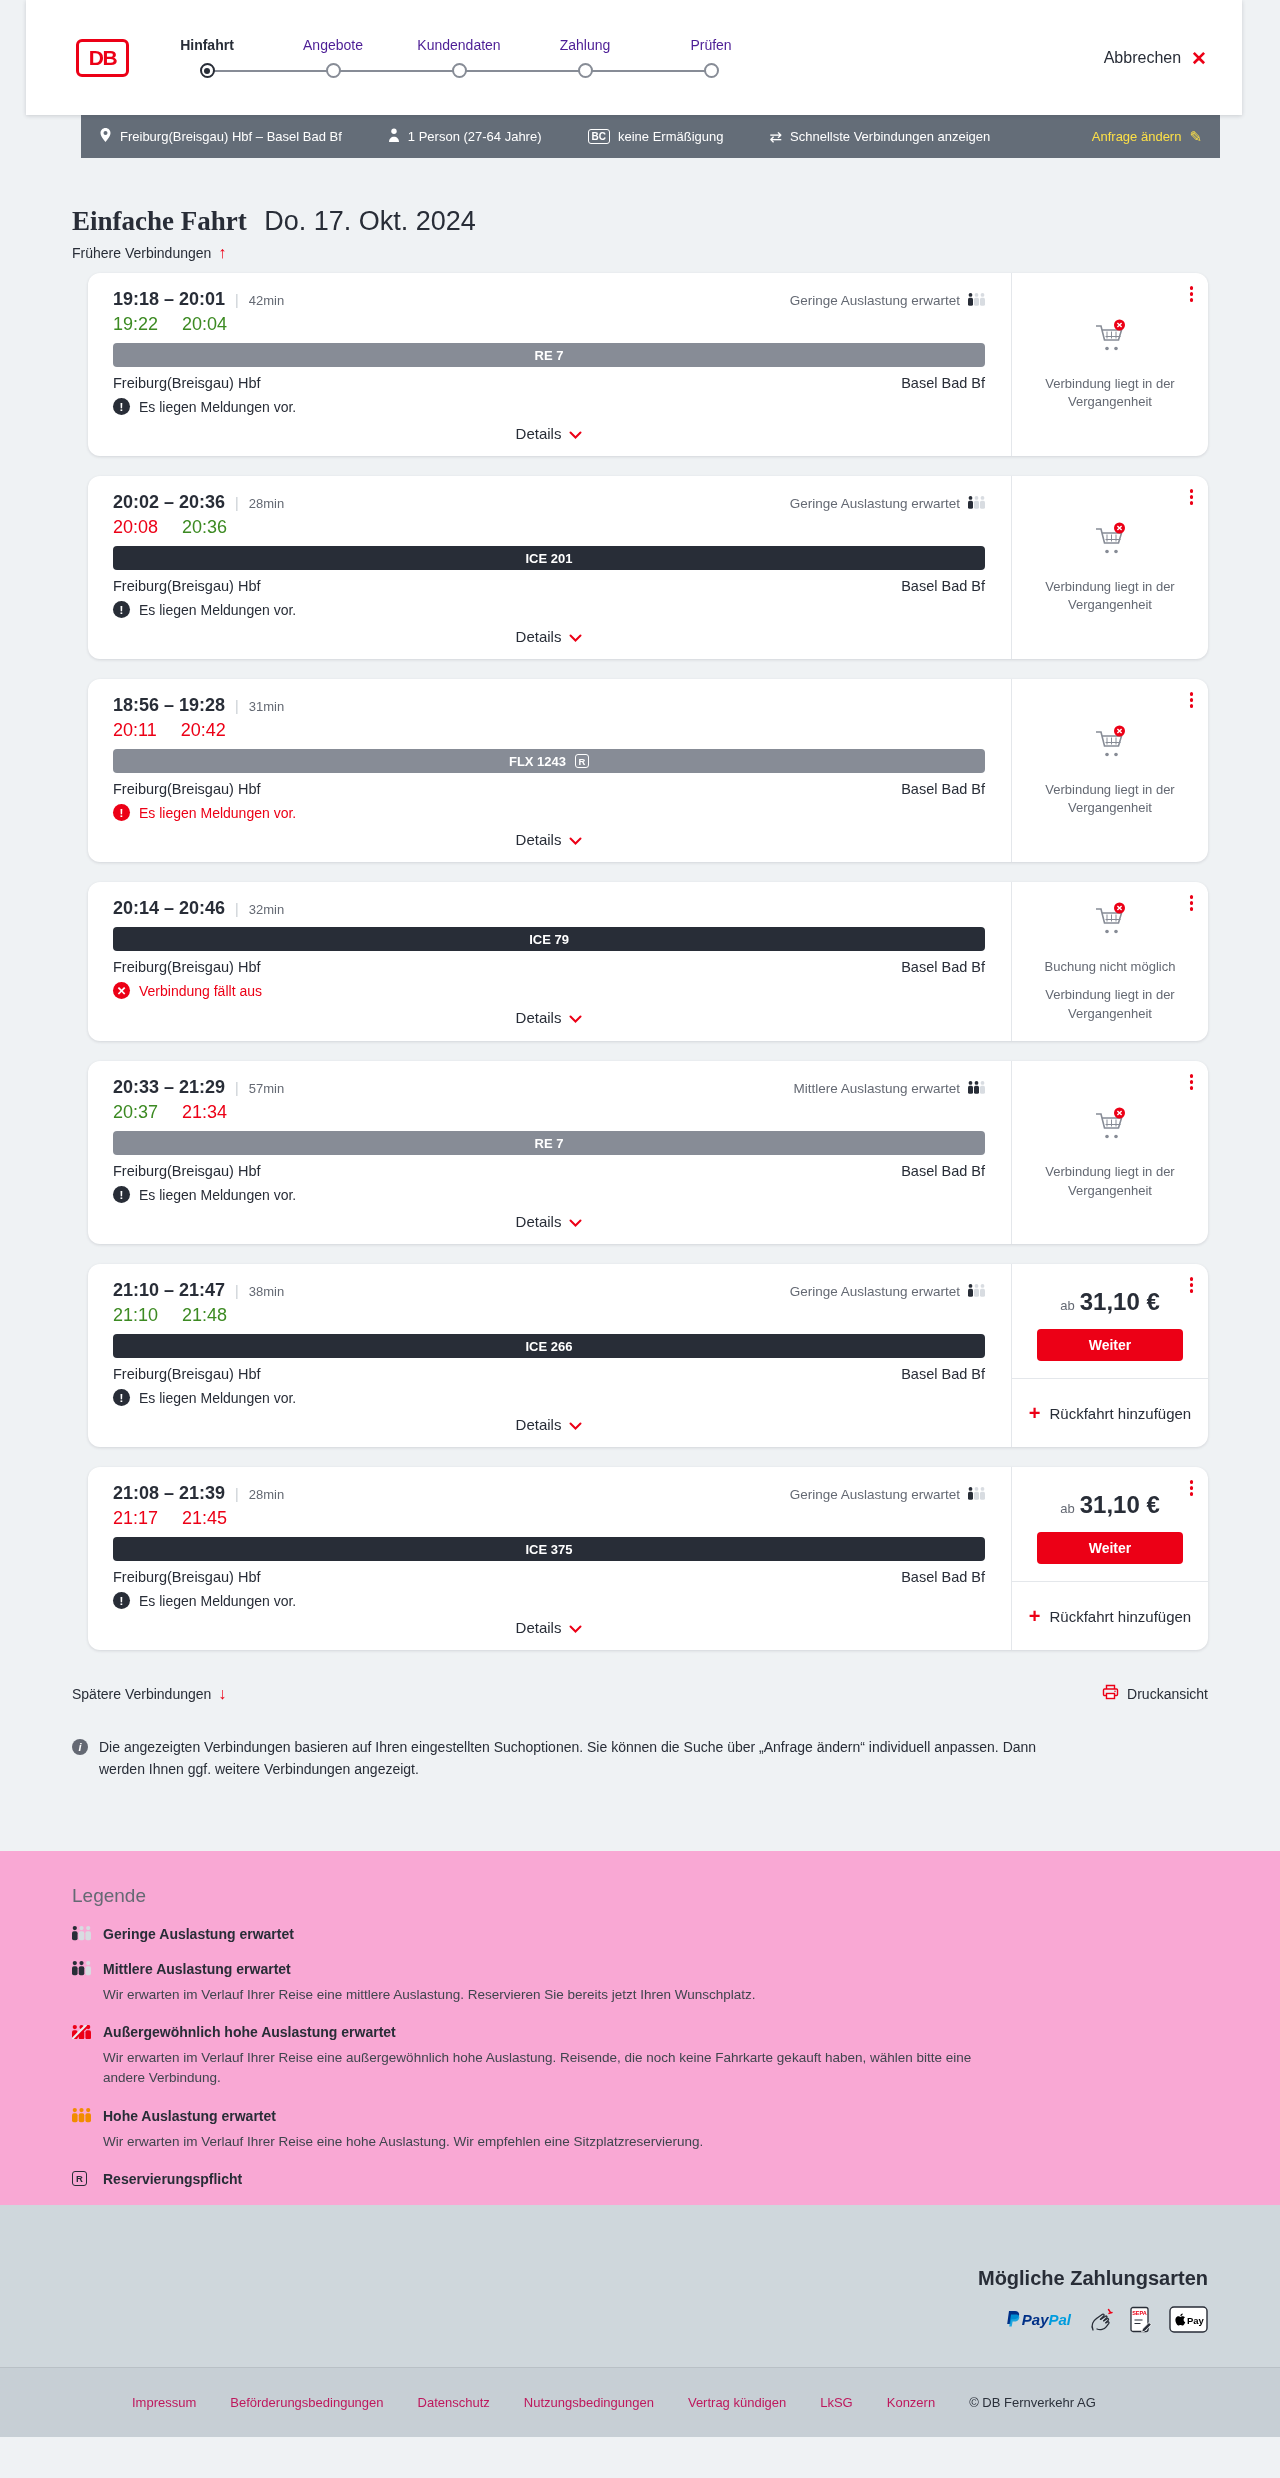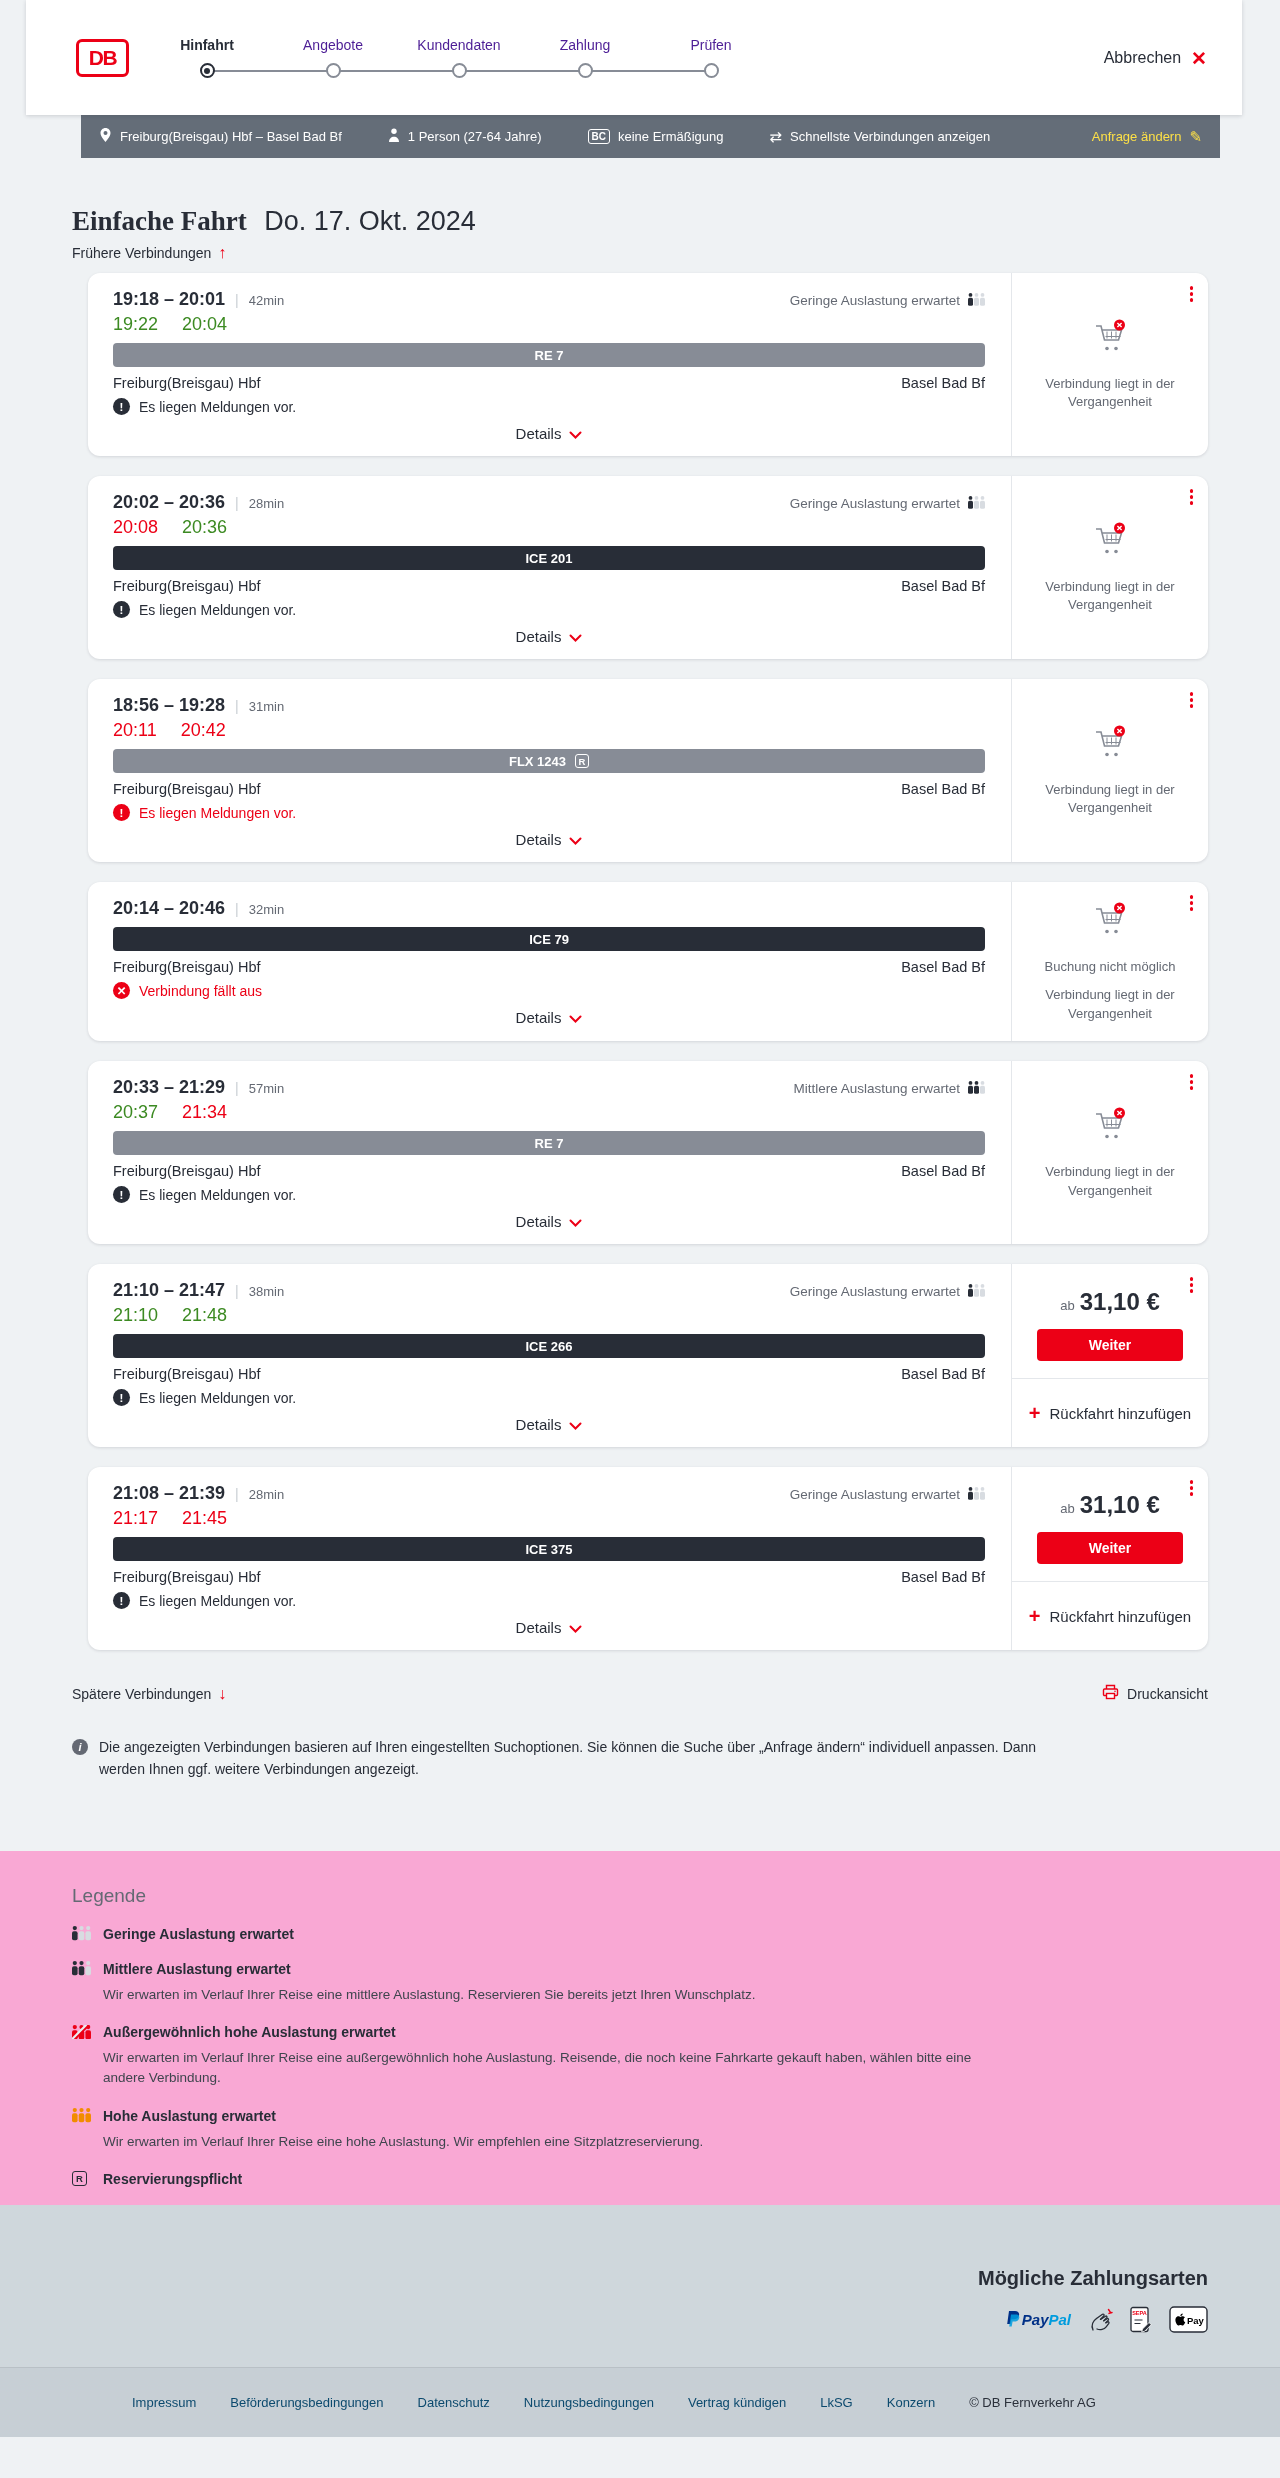--- a/index.html
+++ b/index.html
@@ -158,21 +158,21 @@
   .payment-h{ font-size:20px; font-weight:700;margin-top:34px; }
   .pay-icons{ margin-top:16px; display:flex; justify-content:flex-end; align-items:center; gap:16px; }
   .pp-wordmark{ font-style:italic; font-weight:700; font-size:15px; margin-left:2px; }
   .pp-pay{ color:#003087; } .pp-pal{ color:#009cde; }
   .pay-badge{ display:inline-flex; align-items:center; }
   
   .footer{
     background:#c7cfd5; border-top:1px solid rgba(0,0,0,.07); height:70px;
     display:flex; align-items:center; padding:0 72px 0 132px; gap:34px; font-size:13px;
   }
-  .footer a{ color:#0c4a6e; text-decoration:none; cursor:pointer; }
+  .footer a{ color:#be185d; text-decoration:none; cursor:pointer; }
   .footer .copyright{ color:#2b313b; }
 </style>
 </head>
 <body>
 
 <header class="topbar">
   <div class="db-logo">
     <span>DB</span>
   </div>
   <nav class="stepper" id="stepper">

